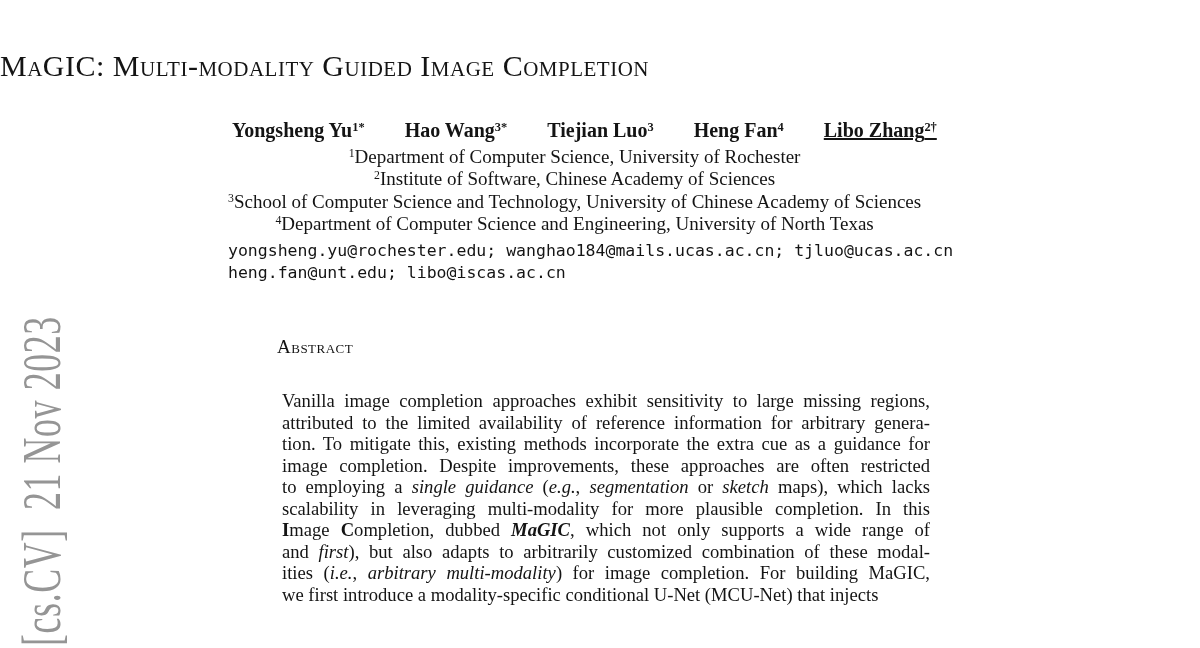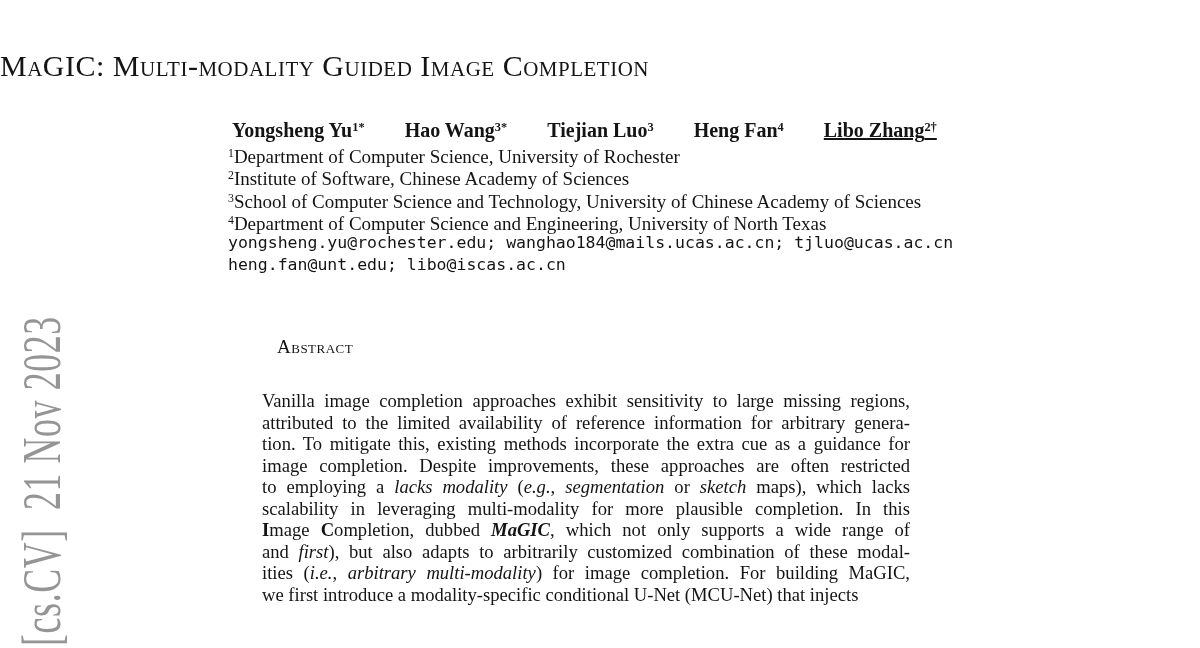--- a/index.html
+++ b/index.html
@@ -45,39 +45,40 @@
   sup.sc {
     font-size: 0.62em;
     vertical-align: 0.5em;
     line-height: 0;
   }
 
   .affils {
     position: absolute; left: 228px; top: 146px;
     font-size: 19px; line-height: 22.4px;
     white-space: nowrap;
+    text-align: center;
   }
 
   .emails {
-    position: absolute; left: 228px; top: 232px;
+    position: absolute; left: 228px; top: 240px;
     font-family: "DejaVu Sans Mono", monospace;
     font-size: 16.5px; line-height: 22.4px;
     white-space: nowrap;
   }
 
   .abs-head-wrap {
     position: absolute; left: 277px; top: 336px; width: 648px;
   }
   .abs-head {
     font-variant: small-caps;
     font-size: 19px; letter-spacing: 0.5px;
   }
 
   .abstract {
-    position: absolute; left: 262px; top: 390px; width: 648px;
+    position: absolute; left: 282px; top: 390px; width: 648px;
     font-size: 18.6px;
   }
   .absline {
     line-height: 21.55px;
     text-align: justify;
     text-align-last: justify;
     white-space: nowrap;
   }
   .absline:last-child { text-align-last: left; }
 
@@ -110,21 +111,21 @@
 
   <div class="abs-head-wrap">
     <span class="abs-head">Abstract</span>
   </div>
 
   <div class="abstract">
       <div class="absline">Vanilla image completion approaches exhibit sensitivity to large missing regions,</div>
       <div class="absline">attributed to the limited availability of reference information for arbitrary genera-</div>
       <div class="absline">tion. To mitigate this, existing methods incorporate the extra cue as a guidance for</div>
       <div class="absline">image completion. Despite improvements, these approaches are often restricted</div>
-      <div class="absline">to employing a <span class="it">lacks modality</span> (<span class="it">e.g.</span>, <span class="it">segmentation</span> or <span class="it">sketch</span> maps), which lacks</div>
+      <div class="absline">to employing a <span class="it">single guidance</span> (<span class="it">e.g.</span>, <span class="it">segmentation</span> or <span class="it">sketch</span> maps), which lacks</div>
       <div class="absline">scalability in leveraging multi-modality for more plausible completion. In this</div>
       <div class="absline"><span class="bd">I</span>mage <span class="bd">C</span>ompletion, dubbed <span class="bdit">MaGIC</span>, which not only supports a wide range of</div>
       <div class="absline">and <span class="it">first</span>), but also adapts to arbitrarily customized combination of these modal-</div>
       <div class="absline">ities (<span class="it">i.e.</span>, <span class="it">arbitrary multi-modality</span>) for image completion. For building MaGIC,</div>
       <div class="absline">we first introduce a modality-specific conditional U-Net (MCU-Net) that injects</div>
     </div>
 
 </div>
 
 </body></html>

